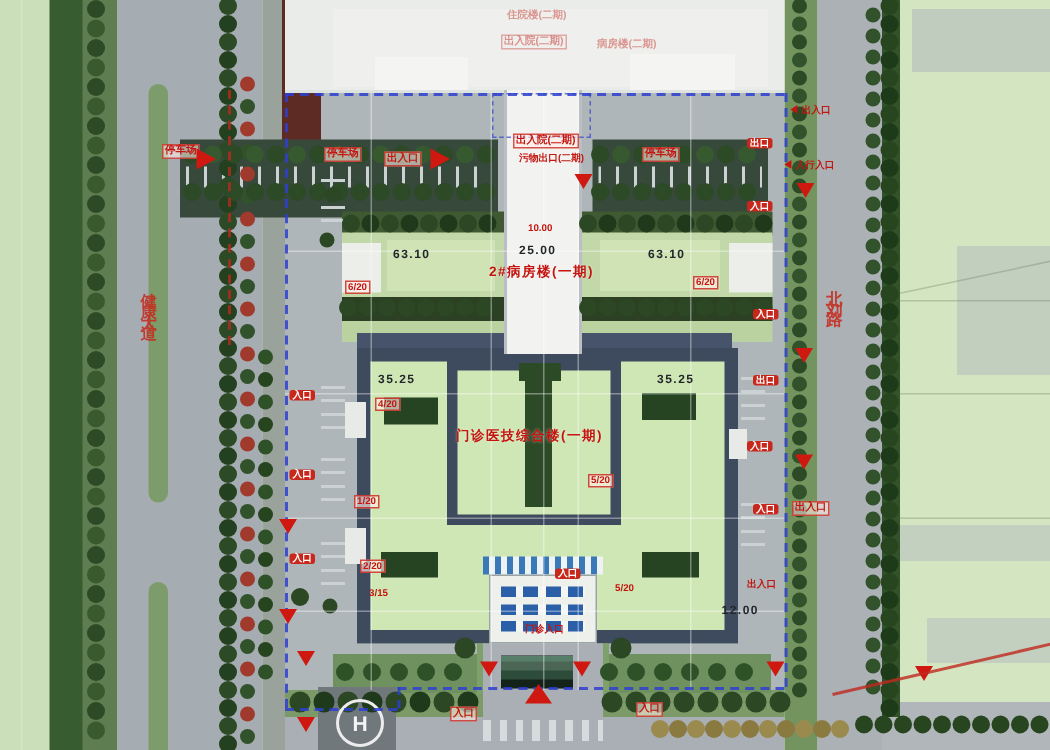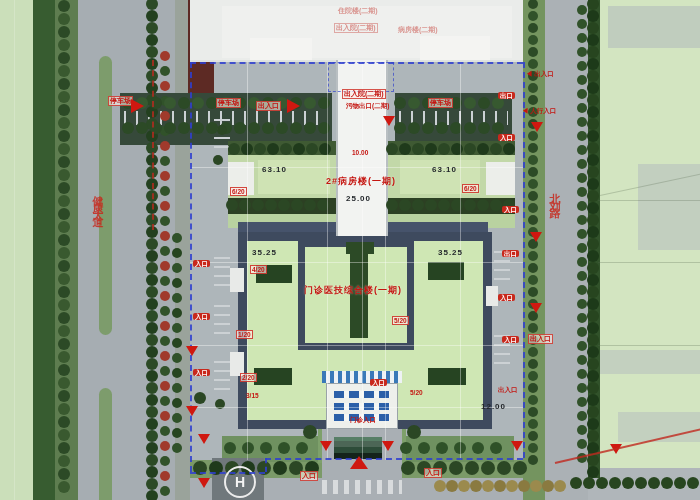--- a/index.html
+++ b/index.html
@@ -544,21 +544,21 @@
       <div class="ann red-box" style="left: 256px; top: 101px;">出入口</div>
       <div class="ann arrow-right" style="left: 287px; top: 99px;"></div>
       <div class="ann red-box" style="left: 428px; top: 98px;">停车场</div>
       <div class="ann red-box" style="left: 342px; top: 89px;">出入院(二期)</div>
       <div class="ann red-small" style="left: 346px; top: 102px;">污物出口(二期)</div>
       <div class="ann arrow-down" style="left: 383px; top: 116px;"></div>
       <div class="ann red-left" style="left: 526px; top: 70px;">◀ 出入口</div>
       <div class="ann red-left" style="left: 522px; top: 107px;">◀ 人行入口</div>
       <div class="ann arrow-down" style="left: 531px; top: 122px;"></div>
       <div class="ann dim" style="left: 262px; top: 166px;">63.10</div>
-      <div class="ann dim" style="left: 346px; top: 163px; margin-top: 32px;">25.00</div>
+      <div class="ann dim" style="left: 346px; top: 163px;">25.00</div>
       <div class="ann dim" style="left: 432px; top: 166px;">63.10</div>
       <div class="ann red-small" style="left: 352px; top: 149px;">10.00</div>
       <div class="ann red-big" style="left: 326px; top: 177px;">2#病房楼(一期)</div>
       <div class="ann red-small-box" style="left: 230px; top: 187px;">6/20</div>
       <div class="ann red-small-box" style="left: 462px; top: 184px;">6/20</div>
       <div class="ann dim" style="left: 252px; top: 249px;">35.25</div>
       <div class="ann dim" style="left: 438px; top: 249px;">35.25</div>
       <div class="ann red-big" style="left: 304px; top: 286px;">门诊医技综合楼(一期)</div>
       <div class="ann red-small-box" style="left: 392px; top: 316px;">5/20</div>
       <div class="ann red-small-box" style="left: 250px; top: 265px;">4/20</div>

